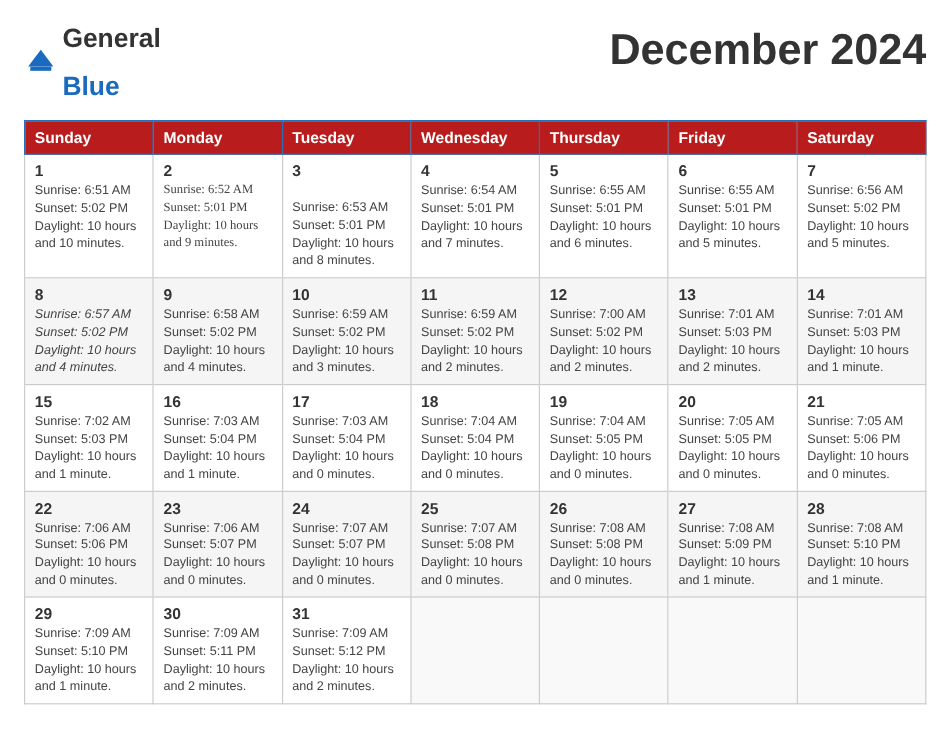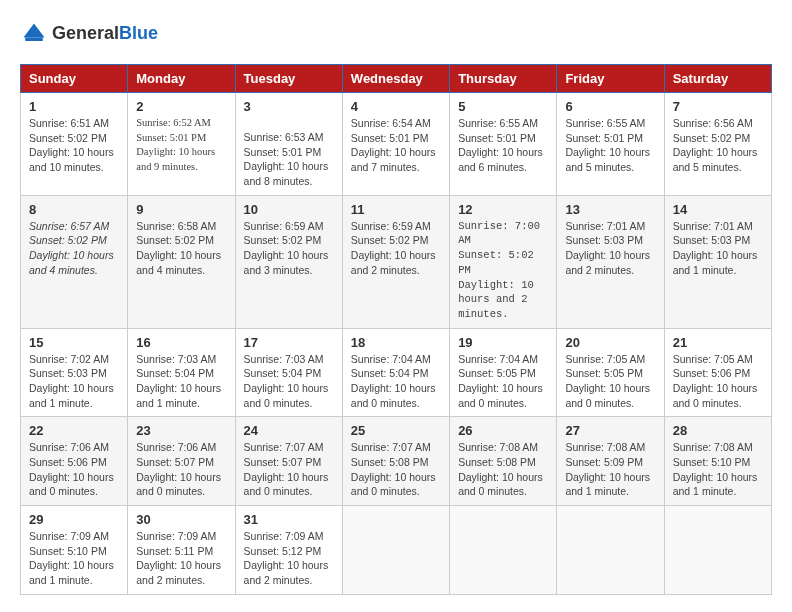--- a/index.html
+++ b/index.html
@@ -15,24 +15,25 @@
       justify-content: space-between;
       align-items: flex-start;
       margin-bottom: 16px;
     }
     .logo {
       display: flex;
       align-items: center;
     }
     .logo-text {
       display: flex;
-      flex-direction: row;
-      font-size: 18px;
+      flex-direction: column;
+      font-size: 22px;
       font-weight: bold;
       line-height: 1.1;
+      gap: 16px;
     }
     .logo-general { color: #333; }
     .logo-blue { color: #1a6abf; }
     .logo-icon {
       width: 28px;
       height: 28px;
       margin-right: 4px;
     }
     .title-area {
       text-align: right;
@@ -96,20 +97,21 @@
     <svg class="logo-icon" viewBox="0 0 32 32" xmlns="http://www.w3.org/2000/svg">
       <polygon points="16,4 28,20 4,20" fill="#1a6abf"></polygon>
       <rect x="6" y="20" width="20" height="4" fill="#1a6abf"></rect>
     </svg>
     <div class="logo-text">
       <span class="logo-general">General</span>
       <span class="logo-blue">Blue</span>
     </div>
   </div>
   <div class="title-area">
+    <div class="month-title">December 2024</div>
   </div>
 </div>
 
 <table class="calendar">
   <thead>
     <tr id="header-row">
         <th>Sunday</th>
         <th>Monday</th>
         <th>Tuesday</th>
         <th>Wednesday</th>
@@ -183,21 +185,21 @@
 Daylight: 10 hours and 3 minutes.</div>
         </td>
         <td>
           <span class="day-number">11</span>
           <div class="day-info" style="white-space: pre-line;">Sunrise: 6:59 AM
 Sunset: 5:02 PM
 Daylight: 10 hours and 2 minutes.</div>
         </td>
         <td>
           <span class="day-number">12</span>
-          <div class="day-info" style="white-space: pre-line; font-family: Liberation Mono, monospace;">Sunrise: 7:00 AM
+          <div class="day-info" style="white-space: pre-line;">Sunrise: 7:00 AM
 Sunset: 5:02 PM
 Daylight: 10 hours and 2 minutes.</div>
         </td>
         <td>
           <span class="day-number">13</span>
           <div class="day-info" style="white-space: pre-line;">Sunrise: 7:01 AM
 Sunset: 5:03 PM
 Daylight: 10 hours and 2 minutes.</div>
         </td>
         <td>

